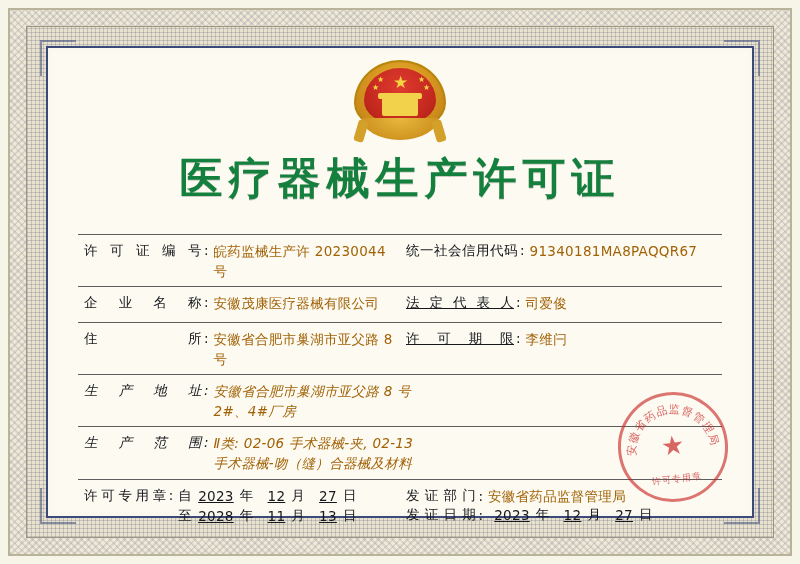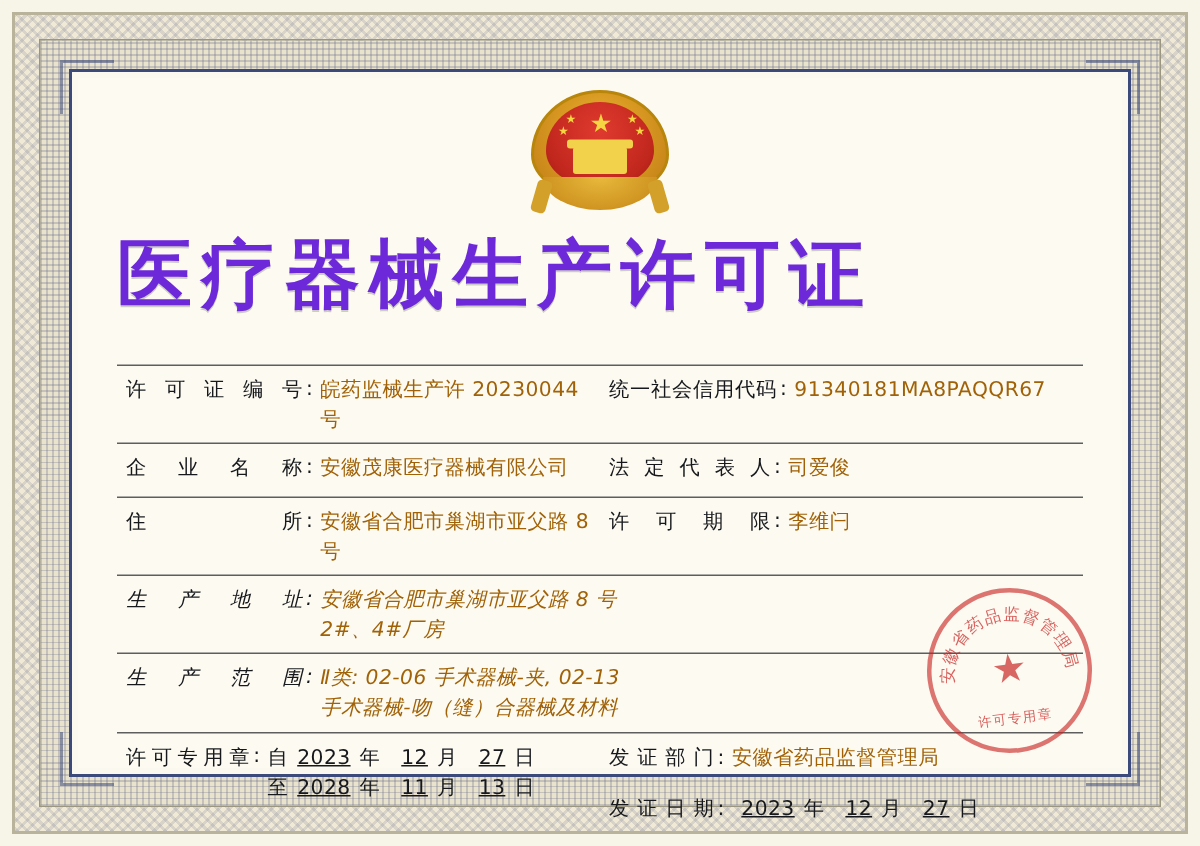--- a/index.html
+++ b/index.html
@@ -161,25 +161,26 @@
     width: 10px;
     height: 22px;
     background: #d3a02a;
     border-radius: 3px;
   }
   .emblem .ribbon::before { left: -6px; transform: rotate(16deg); }
   .emblem .ribbon::after { right: -6px; transform: rotate(-16deg); }
 
   .cert-title {
     margin-top: 92px;
+    text-align: center;
     font-family: "DejaVu Serif", "Liberation Serif", serif;
-    font-size: 50px;
+    font-size: 43px;
     font-weight: bold;
     letter-spacing: 6px;
-    color: #6d28d9;
+    color: #15803d;
     text-shadow: 0 1px 0 rgba(0,0,0,0.18);
   }
 
   .divider {
     margin: 26px 0 0 0;
     height: 1px;
     background: #5e5e5e;
   }
 
   .fields {
@@ -205,21 +206,21 @@
   }
   .cell-left { width: 50%; padding-left: 6px; box-sizing: border-box; }
   .cell-right { width: 50%; padding-left: 6px; box-sizing: border-box; }
   .cell-full { width: 100%; padding-left: 6px; box-sizing: border-box; font-style: italic; }
 
   .label {
     white-space: nowrap;
     color: #16181c;
     letter-spacing: 0.5px;
   }
-  .label-4 { width: 108px; display: inline-block; text-align: justify; text-align-last: justify; }
+  .label-4 { width: 108px; display: inline-block; text-align: justify; text-align-last: justify; text-decoration: underline; }
   .label-5 { width: 118px; display: inline-block; text-align: justify; text-align-last: justify; }
   .colon { padding: 0 5px 0 2px; }
   .value {
     flex: 1;
     color: #a16207;
     line-height: 1.45;
     letter-spacing: 0.3px;
   }
   .value .line2 { display: block; }
 
@@ -229,21 +230,21 @@
     white-space: nowrap;
     letter-spacing: 0.3px;
   }
   .date-line .num { padding: 0 6px; text-decoration: underline; }
   .date-line .unit { padding-right: 8px; }
 
   .period-wrap { display: flex; flex-direction: column; gap: 2px; width: 100%; }
   .period-row { display: flex; align-items: center; }
   .period-row .prefix { white-space: nowrap; }
 
-  .right-block { display: flex; flex-direction: column; gap: 15px; }
+  .right-block { display: flex; flex-direction: column; gap: 0; }
 
   
   .seal {
     position: absolute;
     right: 72px;
     bottom: 62px;
     width: 104px;
     height: 104px;
     border-radius: 50%;
     border: 3px solid rgba(200, 32, 32, 0.72);

